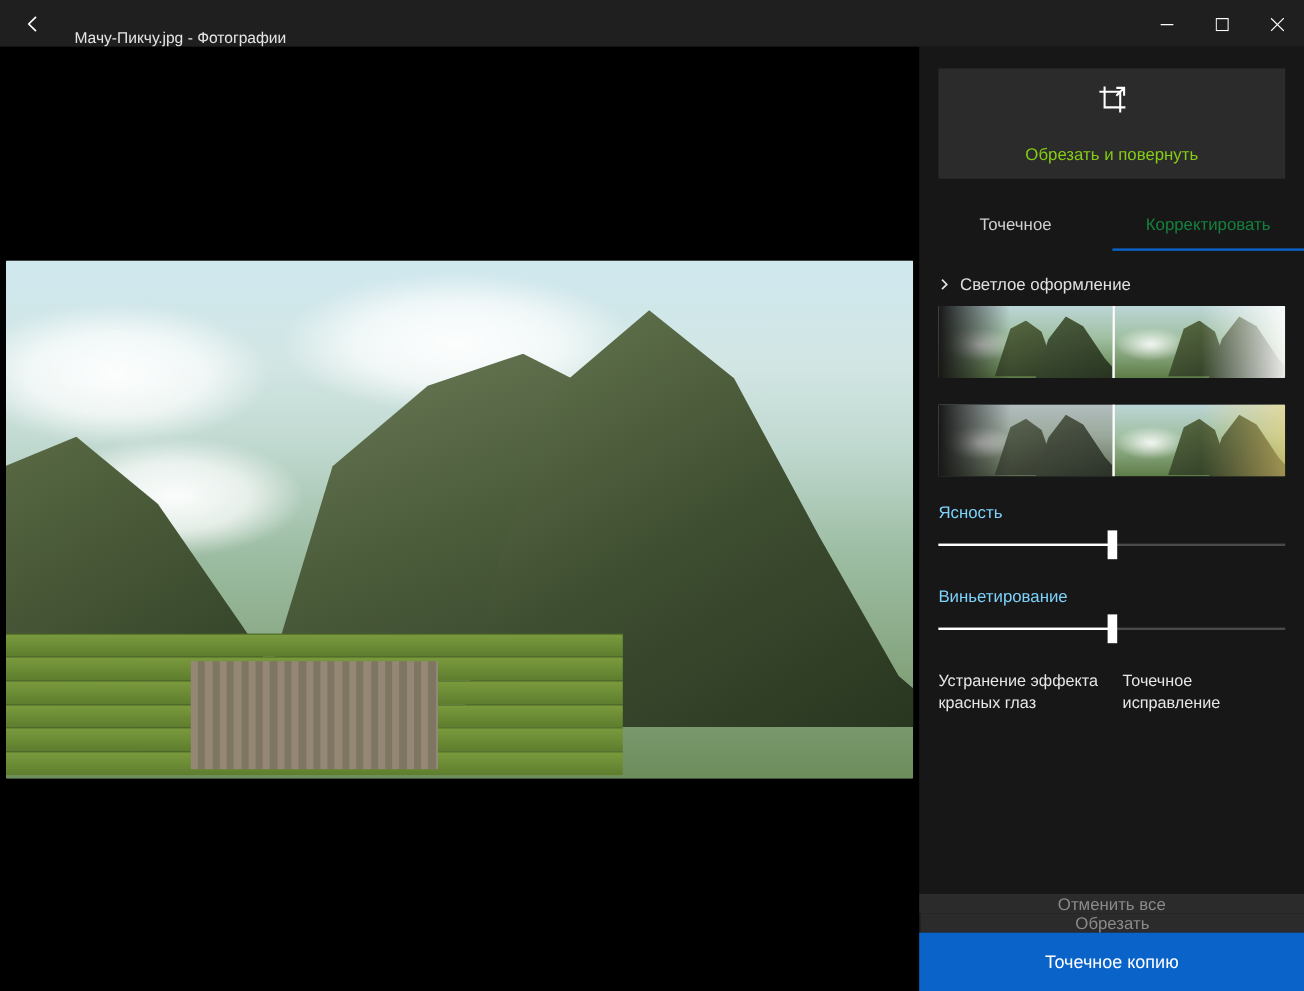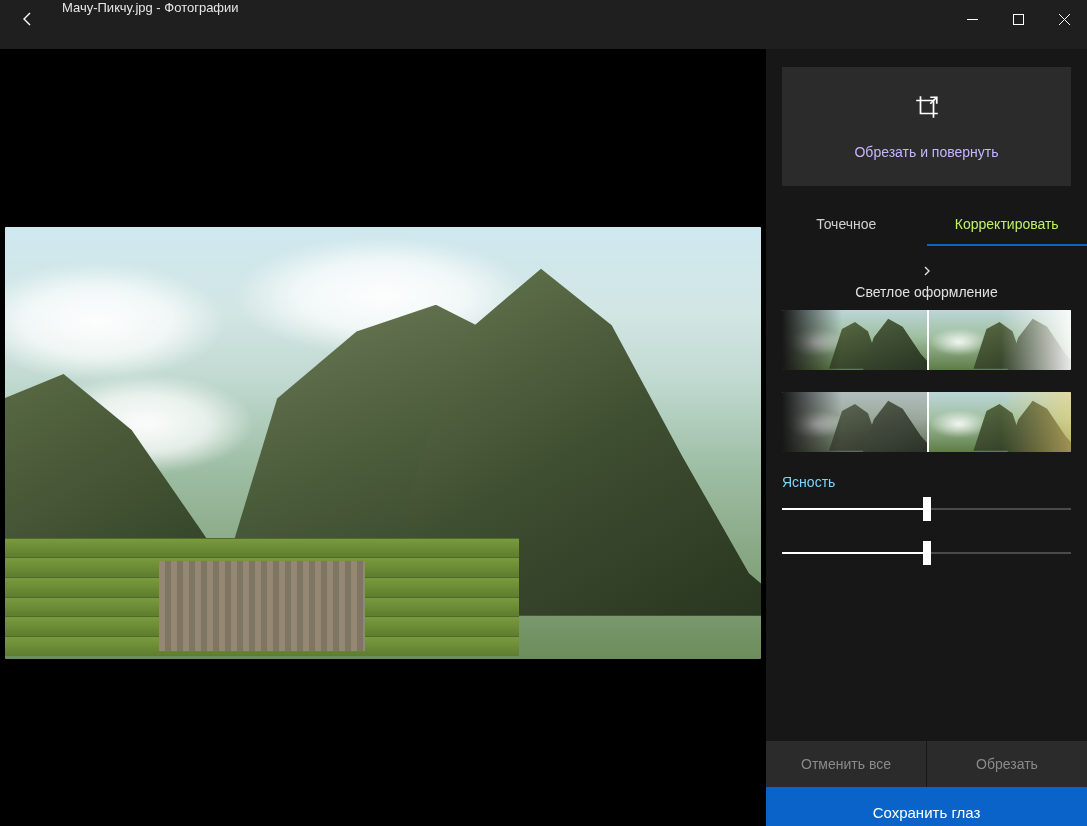--- a/index.html
+++ b/index.html
@@ -1,19 +1,19 @@
 <!DOCTYPE html>
 <html><head>
 <meta charset="utf-8">
 <style>
   * { margin: 0; padding: 0; box-sizing: border-box; font-family: "Segoe UI", Arial, sans-serif; }
   body { width: 1087px; height: 826px; background: #000; overflow: hidden; }
 
   .titlebar {
-    height: 49px; background: #1f1f1f; display: flex; align-items: flex-start;
+    height: 39px; background: #1f1f1f; display: flex; align-items: flex-end;
     color: #e6e6e6; font-size: 13px;
   }
   .back-btn { width: 56px; height: 38px; display:flex; align-items:center; justify-content:center; color:#fff; }
   .title-text { flex: 0 0 auto; padding-left: 6px; }
   .title-spacer { flex: 1; }
   .win-ctrl { width: 46px; height: 38px; display:flex; align-items:center; justify-content:center; color:#fff; }
   .win-ctrl svg { display:block; }
 
   .app-body { display:flex; height: calc(826px - 38px); }
 
@@ -59,37 +59,37 @@
     background:
       repeating-linear-gradient(90deg, #a89a82 0 6px, #8f826c 6px 12px),
       repeating-linear-gradient(0deg, rgba(0,0,0,0.12) 0 4px, transparent 4px 10px);
     filter: contrast(0.9) brightness(0.9);
   }
 
   .side-panel {
     flex:1; background:#171717; display:flex; flex-direction:column; color:#e6e6e6;
   }
   .crop-block {
-    margin: 18px 16px 0 16px; height: 119px; background:#2b2b2b;
+    margin: 18px 16px 0 16px; height: 92px; background:#2b2b2b;
     display:flex; flex-direction:column; align-items:center; justify-content:center; gap:24px;
-    color:#c4b5fd; font-size:14px;
+    color:#84cc16; font-size:14px;
   }
   .tabs {
     display:flex; margin-top: 20px;
   }
   .tab {
     flex:1; text-align:center; font-size:14px; color:#d0d0d0; padding: 10px 0 12px 0;
     border-bottom: 2px solid transparent;
   }
-  .tab.active { color:#bef264; border-bottom-color:#0a63c9; }
+  .tab.active { color:#15803d; border-bottom-color:#0a63c9; }
 
   .scroll-area { flex:1; overflow:hidden; padding: 20px 16px 0 16px; }
 
   .section-header {
-    display:flex; align-items:center; gap:8px; font-size:14px; color:#e0e0e0; margin-bottom:10px;flex-direction:column;
+    display:flex; align-items:center; gap:8px; font-size:14px; color:#e0e0e0; margin-bottom:10px;
   }
   .thumb-row {
     position:relative; height:60px; margin-bottom:22px;
     border-radius:1px; overflow:hidden;
   }
   .thumb-row .mini-left, .thumb-row .mini-right {
     position:absolute; top:0; height:100%; width:50%;
   }
   .thumb-row .mini-left { left:0; }
   .thumb-row .mini-right { right:0; }
@@ -120,21 +120,21 @@
   }
   .slider-thumb {
     position:absolute; top:50%; width:8px; height:24px; background:#fff;
     transform:translate(-50%,-50%);
   }
 
   .tool-grid { display:flex; gap:18px; }
   .tool { flex:1; font-size:13.5px; color:#e6e6e6; line-height:1.35; }
 
   .footer { margin-top:auto; }
-  .footer-row1 { display:flex; }
+  .footer-row1 { display:flex;flex-direction:column; }
   .footer-btn {
     flex:1; height:46px; background:#2b2b2b; color:#8a8a8a; font-size:14px;
     display:flex; align-items:center; justify-content:center;
   }
   .footer-btn + .footer-btn { border-left:1px solid #171717; }
   .save-copy {
     height:50px; background:#0a63c9; color:#fff; font-size:15px;
     display:flex; align-items:center; justify-content:center;
   }
 
@@ -259,29 +259,34 @@
         <div class="divider"></div>
       </div>
 
       <div class="slider-label">Ясность</div>
       <div class="slider-track">
         <div class="slider-line"></div>
         <div class="slider-line-fill" style="width:50%;"></div>
         <div class="slider-thumb" style="left:50%;"></div>
       </div>
 
+      <div class="slider-label">Виньетирование</div>
       <div class="slider-track">
         <div class="slider-line"></div>
         <div class="slider-line-fill" style="width:50%;"></div>
         <div class="slider-thumb" style="left:50%;"></div>
       </div>
 
+      <div class="tool-grid">
+        <div class="tool">Устранение эффекта красных глаз</div>
+        <div class="tool">Точечное исправление</div>
+      </div>
     </div>
 
     <div class="footer">
       <div class="footer-row1">
         <div class="footer-btn">Отменить все</div>
         <div class="footer-btn">Обрезать</div>
       </div>
-      <div class="save-copy">Сохранить глаз</div>
+      <div class="save-copy">Точечное копию</div>
     </div>
   </div>
 </div>
 
 </body></html>

